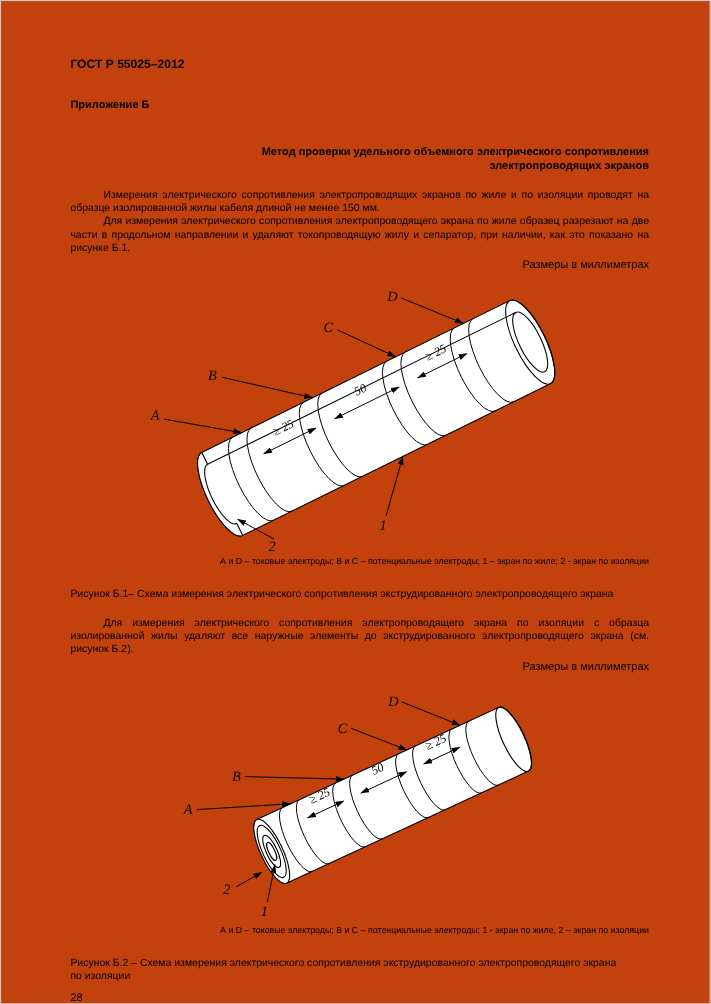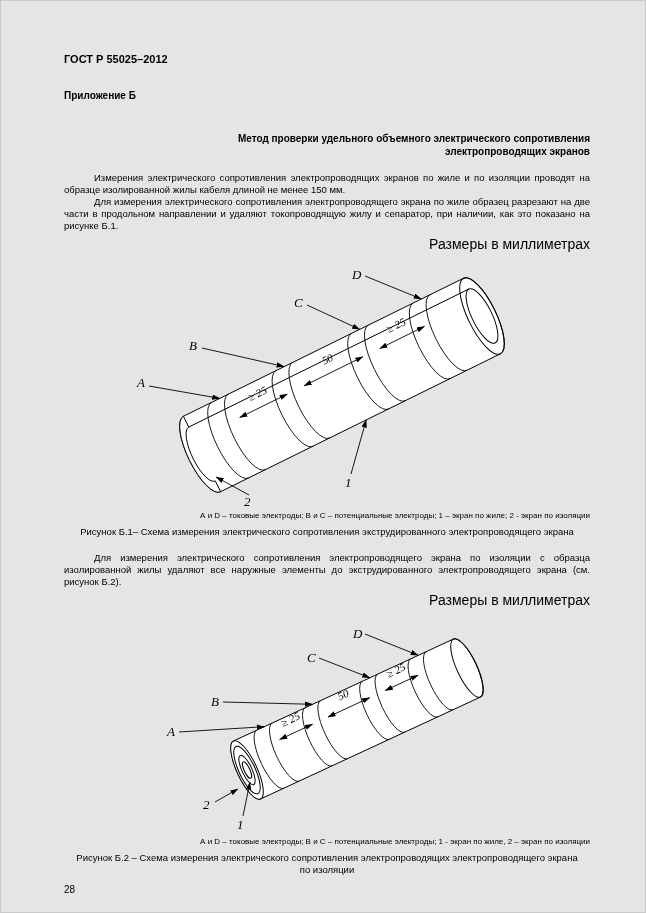--- a/index.html
+++ b/index.html
@@ -1,31 +1,31 @@
 <!DOCTYPE html>
 <html><head>
 <meta charset="utf-8">
 <style>
   html,body { margin:0; padding:0; background:#ffffff; }
   .page {
     width:646px; height:913px; box-sizing:border-box;
-    background:#e5e5e5; border:1px solid #c9c9c9;
+    background:#c2410c; border:1px solid #c9c9c9;
     padding:52px 55px 16px 63px;
     font-family:"Liberation Sans", sans-serif; color:#000;
     position:relative; overflow:hidden;
   }
   .doc-header { font-size:11px; font-weight:bold; }
   .appendix { text-align:left; font-weight:bold; font-size:10px; margin-top:24px; line-height:13px; }
   .section-title { text-align:right; font-weight:bold; font-size:10px; margin-top:30px; line-height:13px; }
   .body-par { font-size:9.5px; line-height:12px; text-align:justify; text-indent:30px; margin:0; }
   .mt { margin-top:14px; }
-  .units-note { font-size:14px; text-align:right; margin-top:4px; }
+  .units-note { font-size:10px; text-align:right; margin-top:4px; }
   svg.figure { display:block; margin:2px auto 0 auto; }
   .legend { font-size:8px; text-align:right; margin-top:2px; white-space:nowrap; }
-  .caption { font-size:9.5px; text-align:center; margin-top:6px; line-height:12px; }
+  .caption { font-size:9.5px; margin-top:20px; line-height:12px; }
   .page-num { font-size:10px; margin-top:8px; }
   .figlabel { font-family:"Liberation Serif", serif; font-style:italic; font-size:13px; }
   .dimtext  { font-family:"Liberation Serif", serif; font-style:italic; font-size:11px; }
 </style>
 </head>
 <body>
 
 <div class="page">
 
   <div class="doc-header">ГОСТ Р 55025–2012</div>
@@ -142,19 +142,19 @@
       <text class="figlabel" x="140" y="219">1</text>
       <text class="figlabel" x="106" y="199">2</text>
       <text class="dimtext" transform="translate(194.9 112.7) rotate(-25)" text-anchor="middle">≥ 25</text>
       <text class="dimtext" transform="translate(247.7 88.2) rotate(-25)" text-anchor="middle">50</text>
       <text class="dimtext" transform="translate(300.5 63.7) rotate(-25)" text-anchor="middle">≥ 25</text>
     </g>
   </svg>
 
   <div class="legend">А и D – токовые электроды; В и С – потенциальные электроды; 1 - экран по жиле, 2 – экран по изоляции</div>
   <div class="caption">
-    <div>Рисунок Б.2 – Схема измерения электрического сопротивления электропроводящих электропроводящего экрана</div>
+    <div>Рисунок Б.2 – Схема измерения электрического сопротивления экструдированного электропроводящего экрана</div>
     <div>по изоляции</div>
   </div>
 
   <div class="page-num">28</div>
 
 </div>
 
 </body></html>

